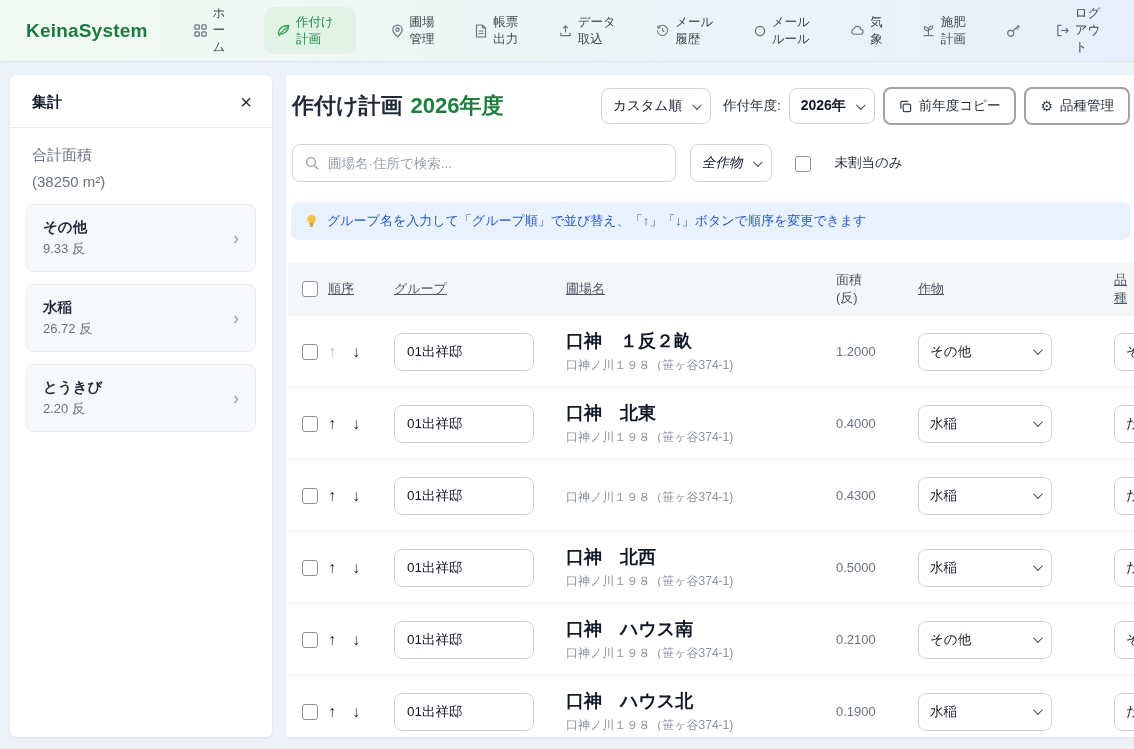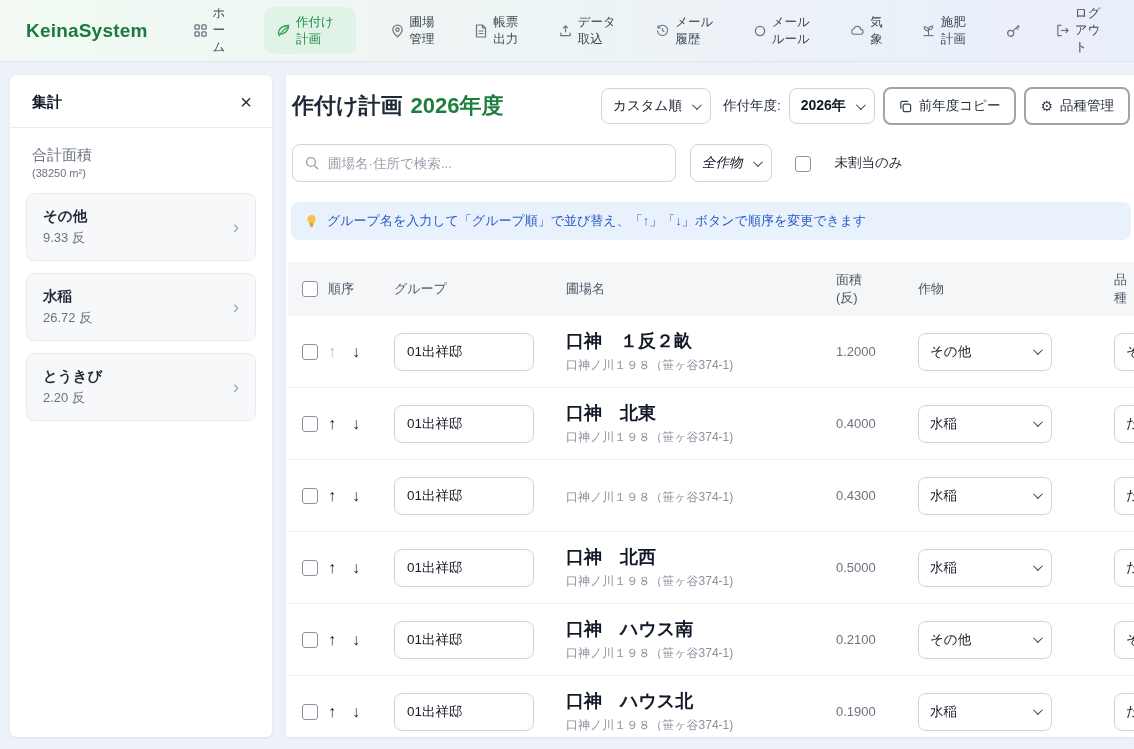--- a/index.html
+++ b/index.html
@@ -26,21 +26,21 @@
   
   .sidebar { flex:0 0 262px; background:#fff; border-radius:6px;
     box-shadow:0 1px 3px rgba(30,40,70,.08); overflow:hidden; }
   .sb-head { display:flex; align-items:center; justify-content:space-between;
     padding:17px 20px 15px 22px; border-bottom:1px solid #e7eaef; }
   .sb-title { font-size:15px; font-weight:bold; color:#111827; }
   .sb-close { font-size:20px; line-height:1; color:#1f2937; cursor:pointer; background:none; border:none; }
   .sb-body { padding:18px 16px 0 22px; }
   .total-label { font-size:15px; color:#6b7280; }
   .total-value { font-size:22px; font-weight:bold; color:#111827; margin-top:4px; }
-  .total-sub { font-size:11px; color:#6b7280; margin-top:2px; }
+  .total-sub { font-size:15px; color:#6b7280; margin-top:8px; }
   .sb-cards { padding:14px 16px 0 16px; display:flex; flex-direction:column; gap:12px; }
   .sb-card { background:#f7f8fa; border:1px solid #e8eaee; border-radius:8px;
     padding:13px 16px; display:flex; align-items:center; justify-content:space-between; cursor:pointer; }
   .sb-card-name { font-size:14.5px; font-weight:bold; color:#1f2937; }
   .sb-card-value { font-size:13px; color:#6b7280; margin-top:3px; }
   .sb-card-chev { font-size:18px; color:#9ca3af; }
 
   
   .main { flex:1; background:#fff; overflow:hidden; padding:10px 0 0 2px;
     box-shadow:0 1px 3px rgba(30,40,70,.06); }
@@ -71,21 +71,21 @@
   .chk { appearance:none; width:16px; height:16px; border:1.4px solid #8b93a1; border-radius:3px; background:#fff; cursor:pointer; }
   .chk-label { font-size:13.5px; color:#1f2937; }
 
   .banner { margin:20px 3px 0 3px; background:#e9f1fd; border-radius:8px; height:38px;
     display:flex; align-items:center; gap:9px; padding:0 14px; }
   .banner-text { font-size:13px; color:#2458c5; }
 
   
   .table { margin-top:22px; }
   .trow, .thead { display:flex; align-items:center; }
-  .thead { background:#f5f6f8; height:54px; font-size:13px; color:#4b5563; }
+  .thead { background:#f5f6f8; height:54px; font-size:13px; color:#4b5563;text-decoration:underline; }
   .trow { height:72px; border-bottom:1px solid #eceff3; background:#fff; }
   .c-check { flex:0 0 40px; padding-left:14px; display:flex; align-items:center; }
   .c-order { flex:0 0 66px; display:flex; align-items:center; gap:16px; }
   .c-group { flex:0 0 172px; display:flex; align-items:center; }
   .c-name  { flex:0 0 270px; min-width:0; }
   .c-area  { flex:0 0 82px; font-size:13px; color:#6b7280; }
   .c-crop  { flex:0 0 160px; display:flex; align-items:center; }
   .c-var   { flex:1 1 auto; padding-left:36px; display:flex; align-items:center; }
   .th { font-size:13px; color:#4b5563; }
   .area-h { max-width:40px; line-height:1.4; }

